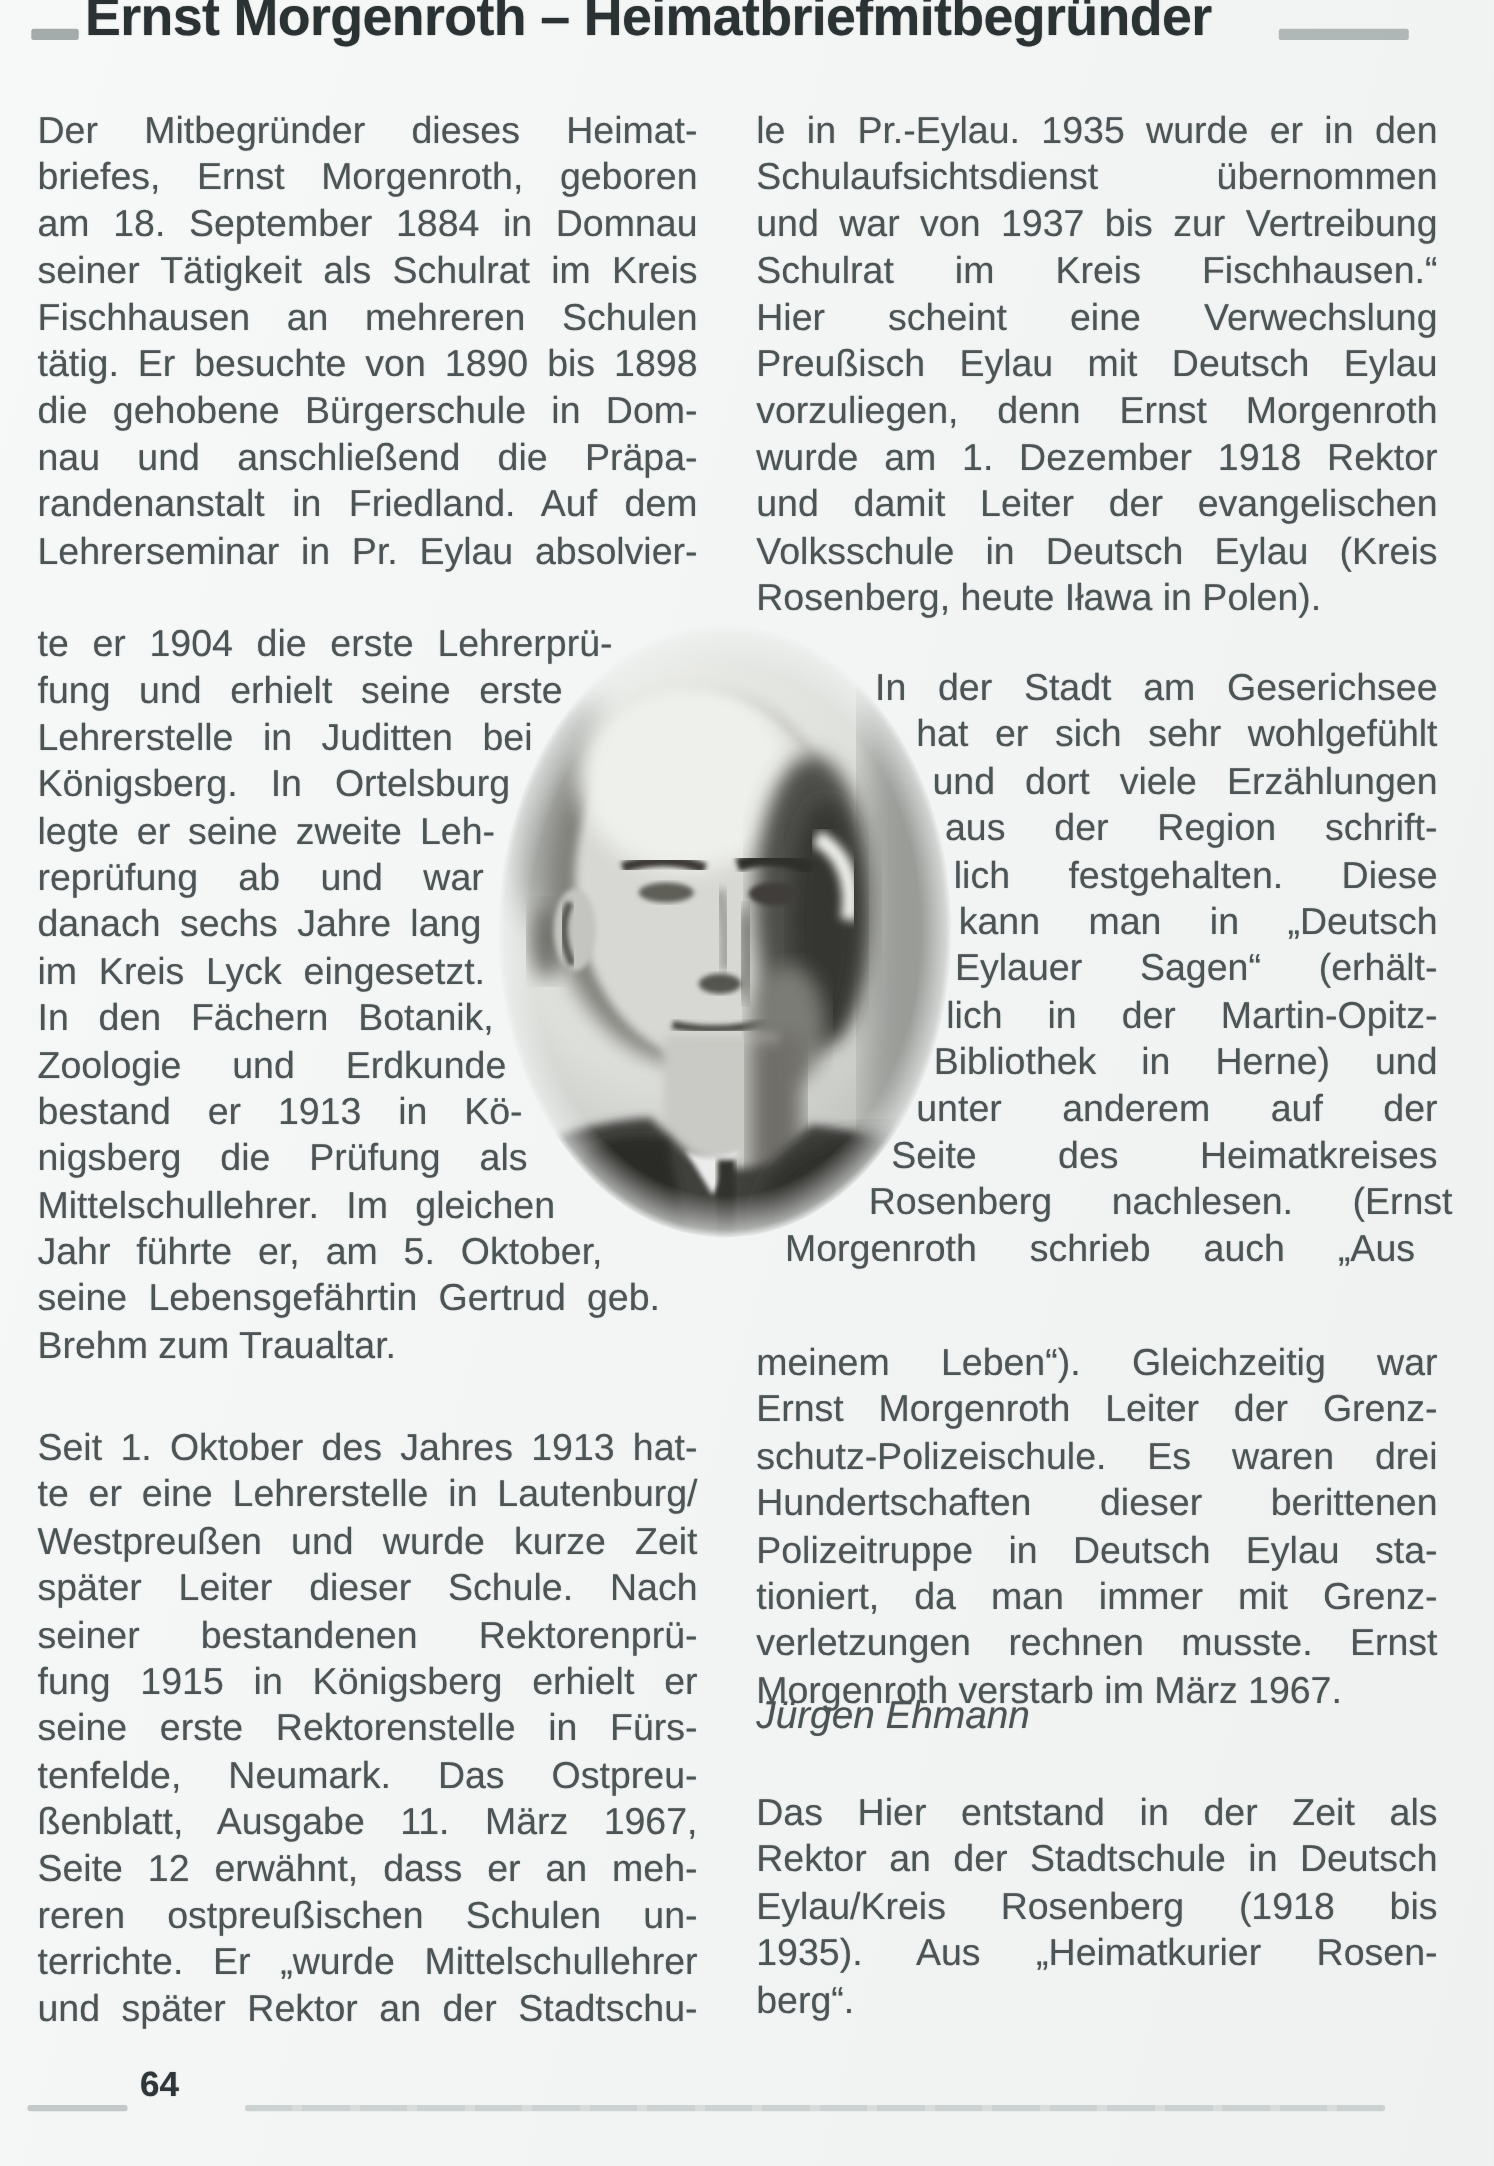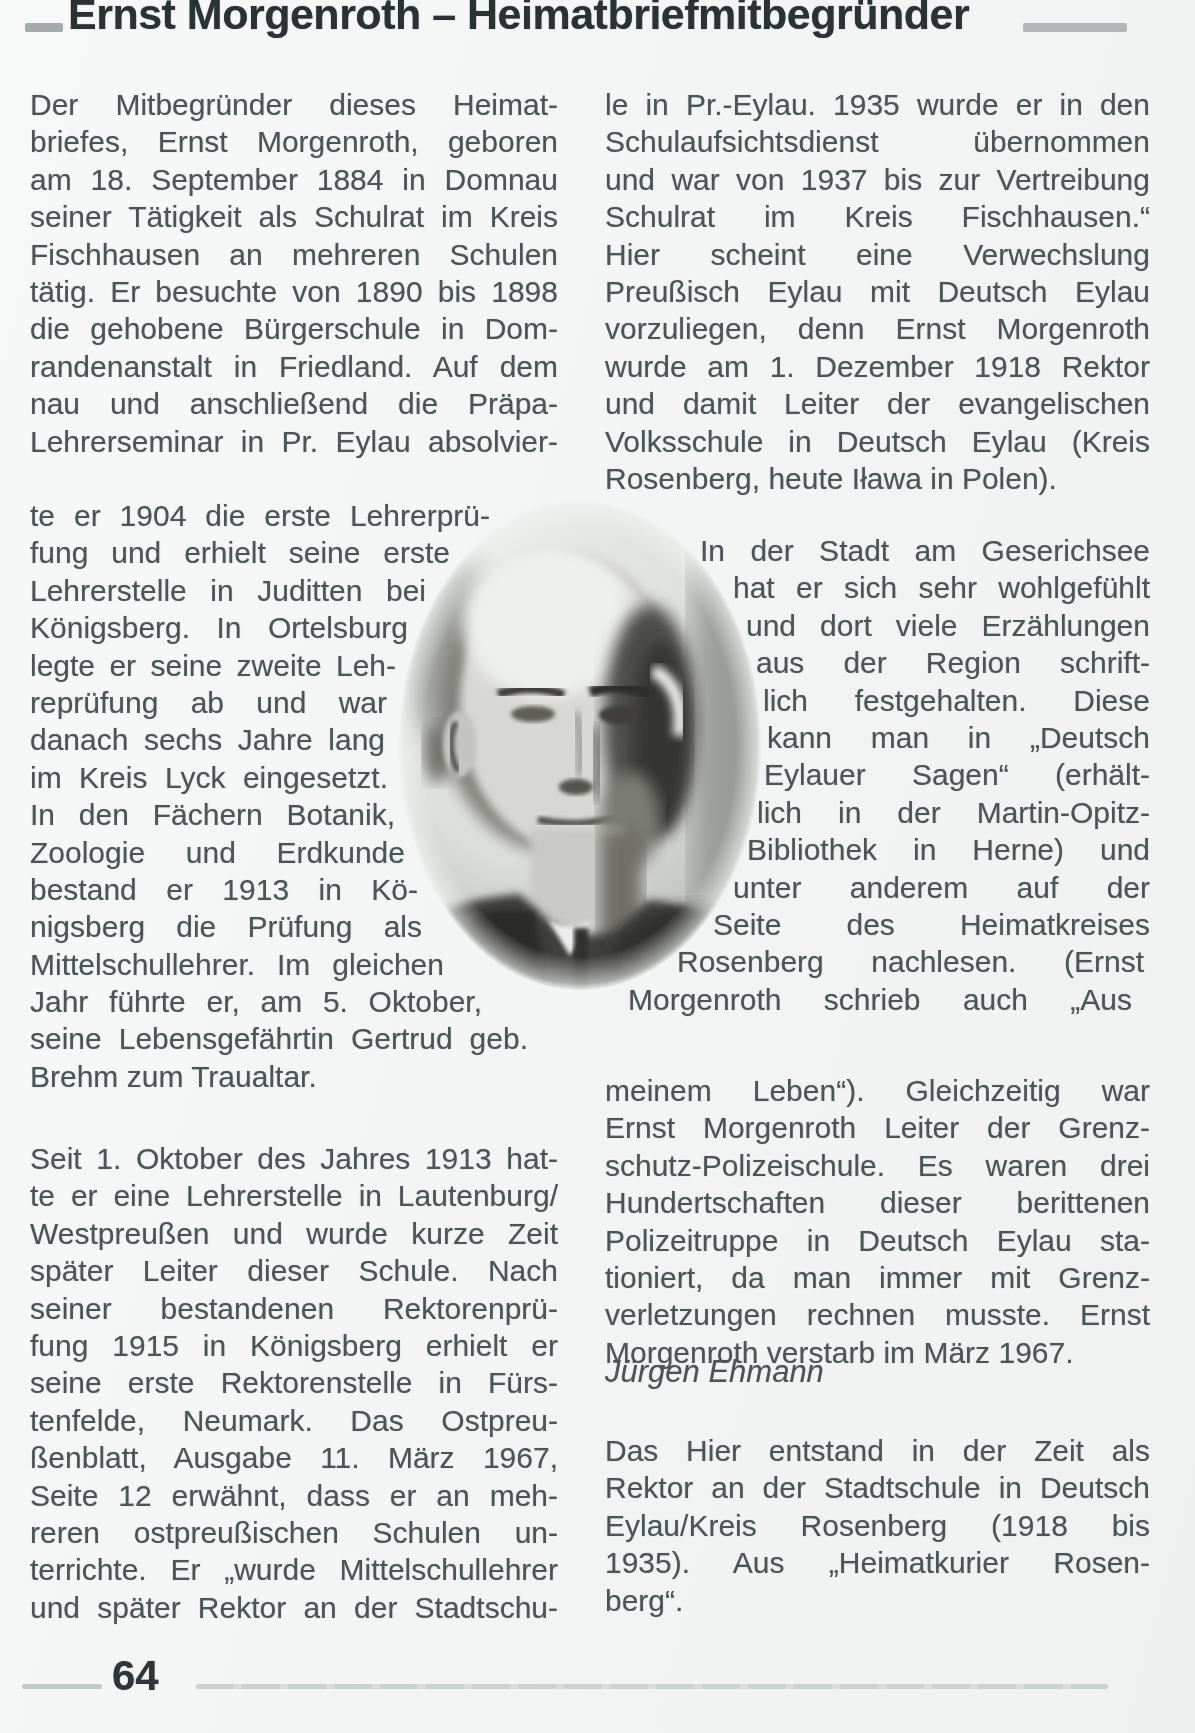--- a/index.html
+++ b/index.html
@@ -34,21 +34,21 @@
   .j{text-align-last:justify;white-space:normal;}
   .byline{
     position:absolute;left:605px;top:1352px;width:545px;
     font-size:31px;line-height:40px;font-style:italic;color:#4b5355;
     text-align:left;padding-right:30px;box-sizing:border-box;
     text-shadow:0 0 1px rgba(70,80,82,.4);
   }
   .photo{position:absolute;left:398px;top:498px;width:364px;height:494px;}
   .pagenum{
     position:absolute;left:112px;top:1652px;
-    font-size:42px;font-weight:bold;color:#2f3639;
+    font-size:28px;font-weight:bold;color:#2f3639;
     text-shadow:0 0 1px rgba(40,50,52,.5);
   }
   .rule-foot-left{left:22px;top:1684px;width:80px;height:5px;background:#c3c9c8;}
   .rule-foot-right{left:196px;top:1684px;width:912px;height:5px;
     background:repeating-linear-gradient(90deg,#ccd2d1 0 38px,#d8dddc 38px 46px);}
 </style>
 </head>
 <body>
 
 <div class="page">
@@ -58,22 +58,22 @@
   <div class="rule rule-title-right"></div>
 
   <div class="col" style="left:30px;top:86px;width:528px;">
     <div class="ln j">Der Mitbegründer dieses Heimat-</div>
     <div class="ln j">briefes, Ernst Morgenroth, geboren</div>
     <div class="ln j">am 18. September 1884 in Domnau</div>
     <div class="ln j">seiner Tätigkeit als Schulrat im Kreis</div>
     <div class="ln j">Fischhausen an mehreren Schulen</div>
     <div class="ln j">tätig. Er besuchte von 1890 bis 1898</div>
     <div class="ln j">die gehobene Bürgerschule in Dom-</div>
+    <div class="ln j">nau und anschließend die Präpa-</div>
     <div class="ln j">randenanstalt in Friedland. Auf dem</div>
-    <div class="ln j">nau und anschließend die Präpa-</div>
     <div class="ln j">Lehrerseminar in Pr. Eylau absolvier-</div>
   </div>
 
   <div class="col" style="left:30px;top:497px;width:528px;">
     <div class="ln j" style="width:460px">te er 1904 die erste Lehrerprü-</div>
     <div class="ln j" style="width:420px">fung und erhielt seine erste</div>
     <div class="ln j" style="width:396px">Lehrerstelle in Juditten bei</div>
     <div class="ln j" style="width:378px">Königsberg. In Ortelsburg</div>
     <div class="ln j" style="width:366px">legte er seine zweite Leh-</div>
     <div class="ln j" style="width:357px">reprüfung ab und war</div>
@@ -124,21 +124,21 @@
     <div class="ln j" style="margin-left:128px;width:417px">hat er sich sehr wohlgefühlt</div>
     <div class="ln j" style="margin-left:141px;width:404px">und dort viele Erzählungen</div>
     <div class="ln j" style="margin-left:151px;width:394px">aus der Region schrift-</div>
     <div class="ln j" style="margin-left:158px;width:387px">lich festgehalten. Diese</div>
     <div class="ln j" style="margin-left:162px;width:383px">kann man in „Deutsch</div>
     <div class="ln j" style="margin-left:159px;width:386px">Eylauer Sagen“ (erhält-</div>
     <div class="ln j" style="margin-left:152px;width:393px">lich in der Martin-Opitz-</div>
     <div class="ln j" style="margin-left:142px;width:403px">Bibliothek in Herne) und</div>
     <div class="ln j" style="margin-left:128px;width:417px">unter anderem auf der</div>
     <div class="ln j" style="margin-left:108px;width:437px">Seite des Heimatkreises</div>
-    <div class="ln j" style="margin-left:72px;width:467px">Rosenberg nachlesen. (Ernst</div>
+    <div class="ln j" style="margin-left:90px;width:467px">Rosenberg nachlesen. (Ernst</div>
     <div class="ln j" style="margin-left:23px;width:504px">Morgenroth schrieb auch „Aus</div>
   </div>
 
   <div class="col" style="left:605px;top:1072px;width:545px;">
     <div class="ln j">meinem Leben“). Gleichzeitig war</div>
     <div class="ln j">Ernst Morgenroth Leiter der Grenz-</div>
     <div class="ln j">schutz-Polizeischule. Es waren drei</div>
     <div class="ln j">Hundertschaften dieser berittenen</div>
     <div class="ln j">Polizeitruppe in Deutsch Eylau sta-</div>
     <div class="ln j">tioniert, da man immer mit Grenz-</div>

